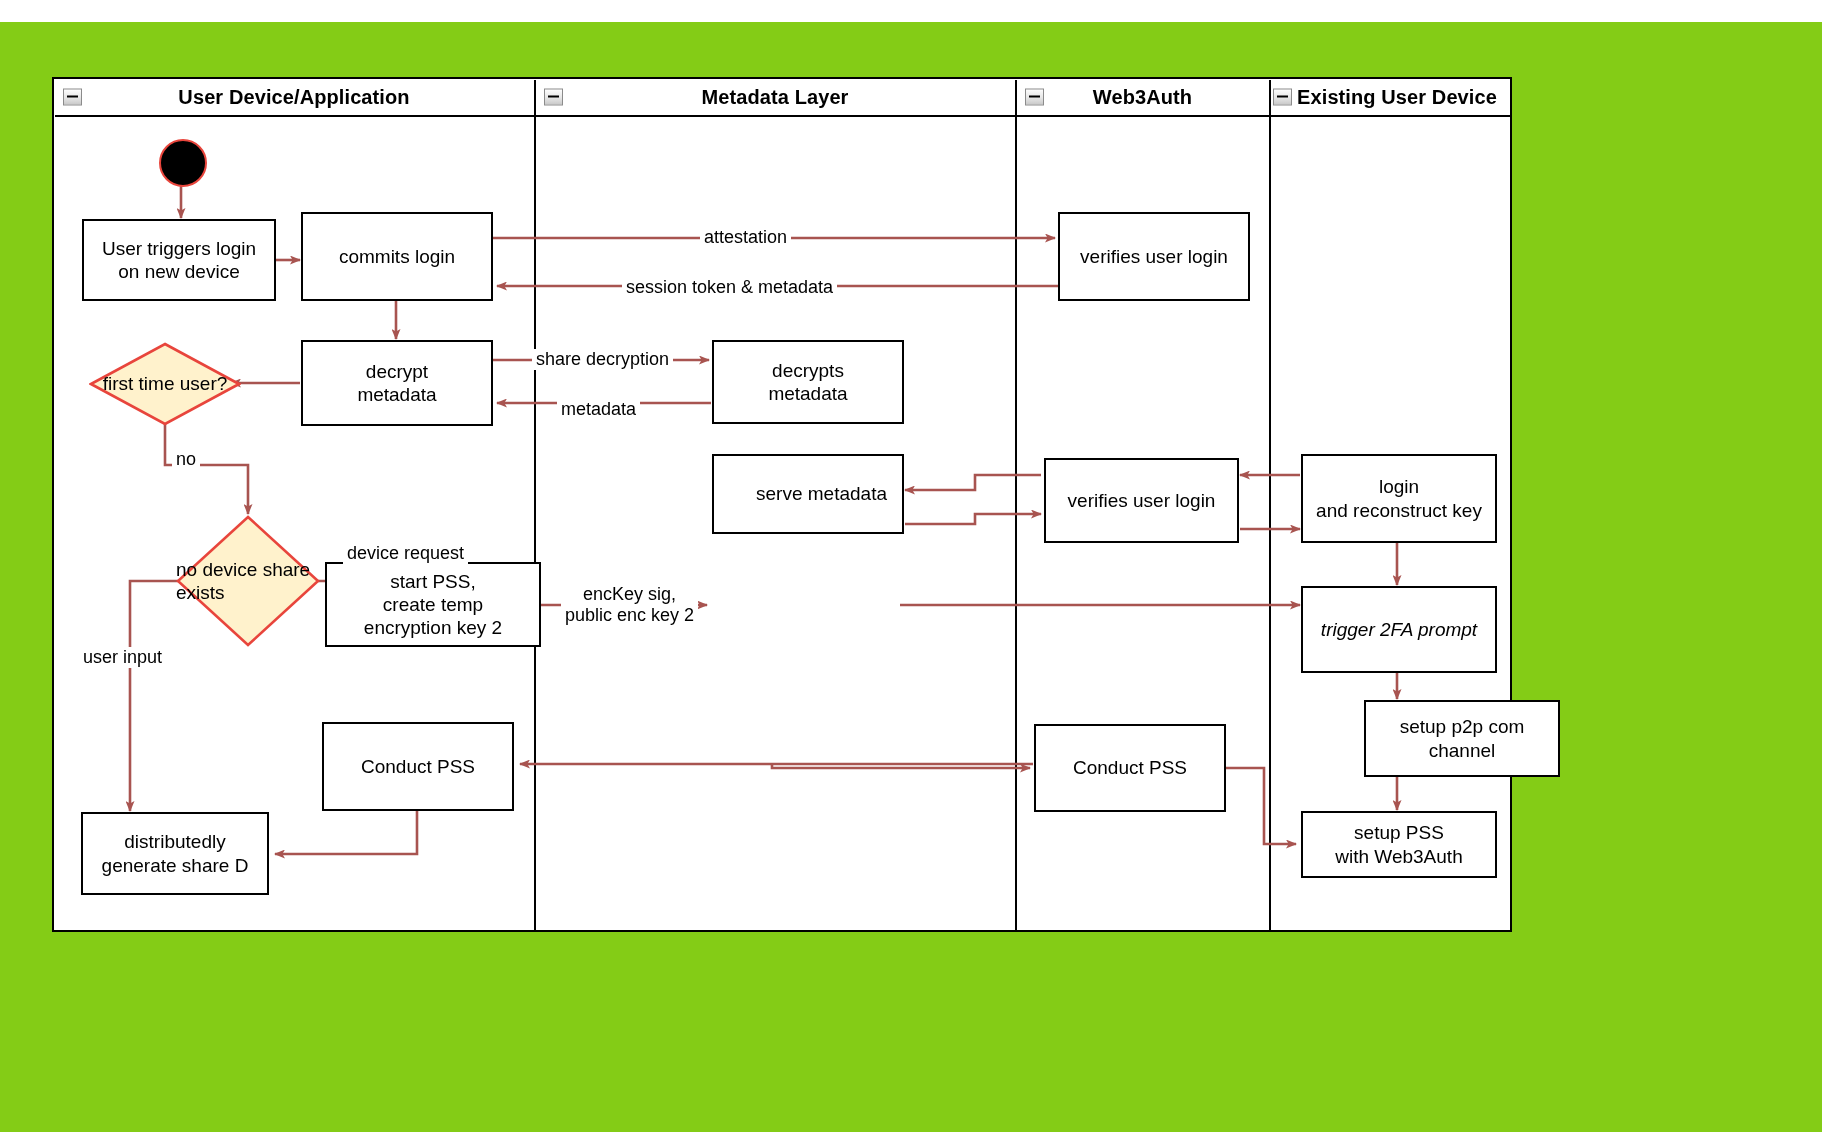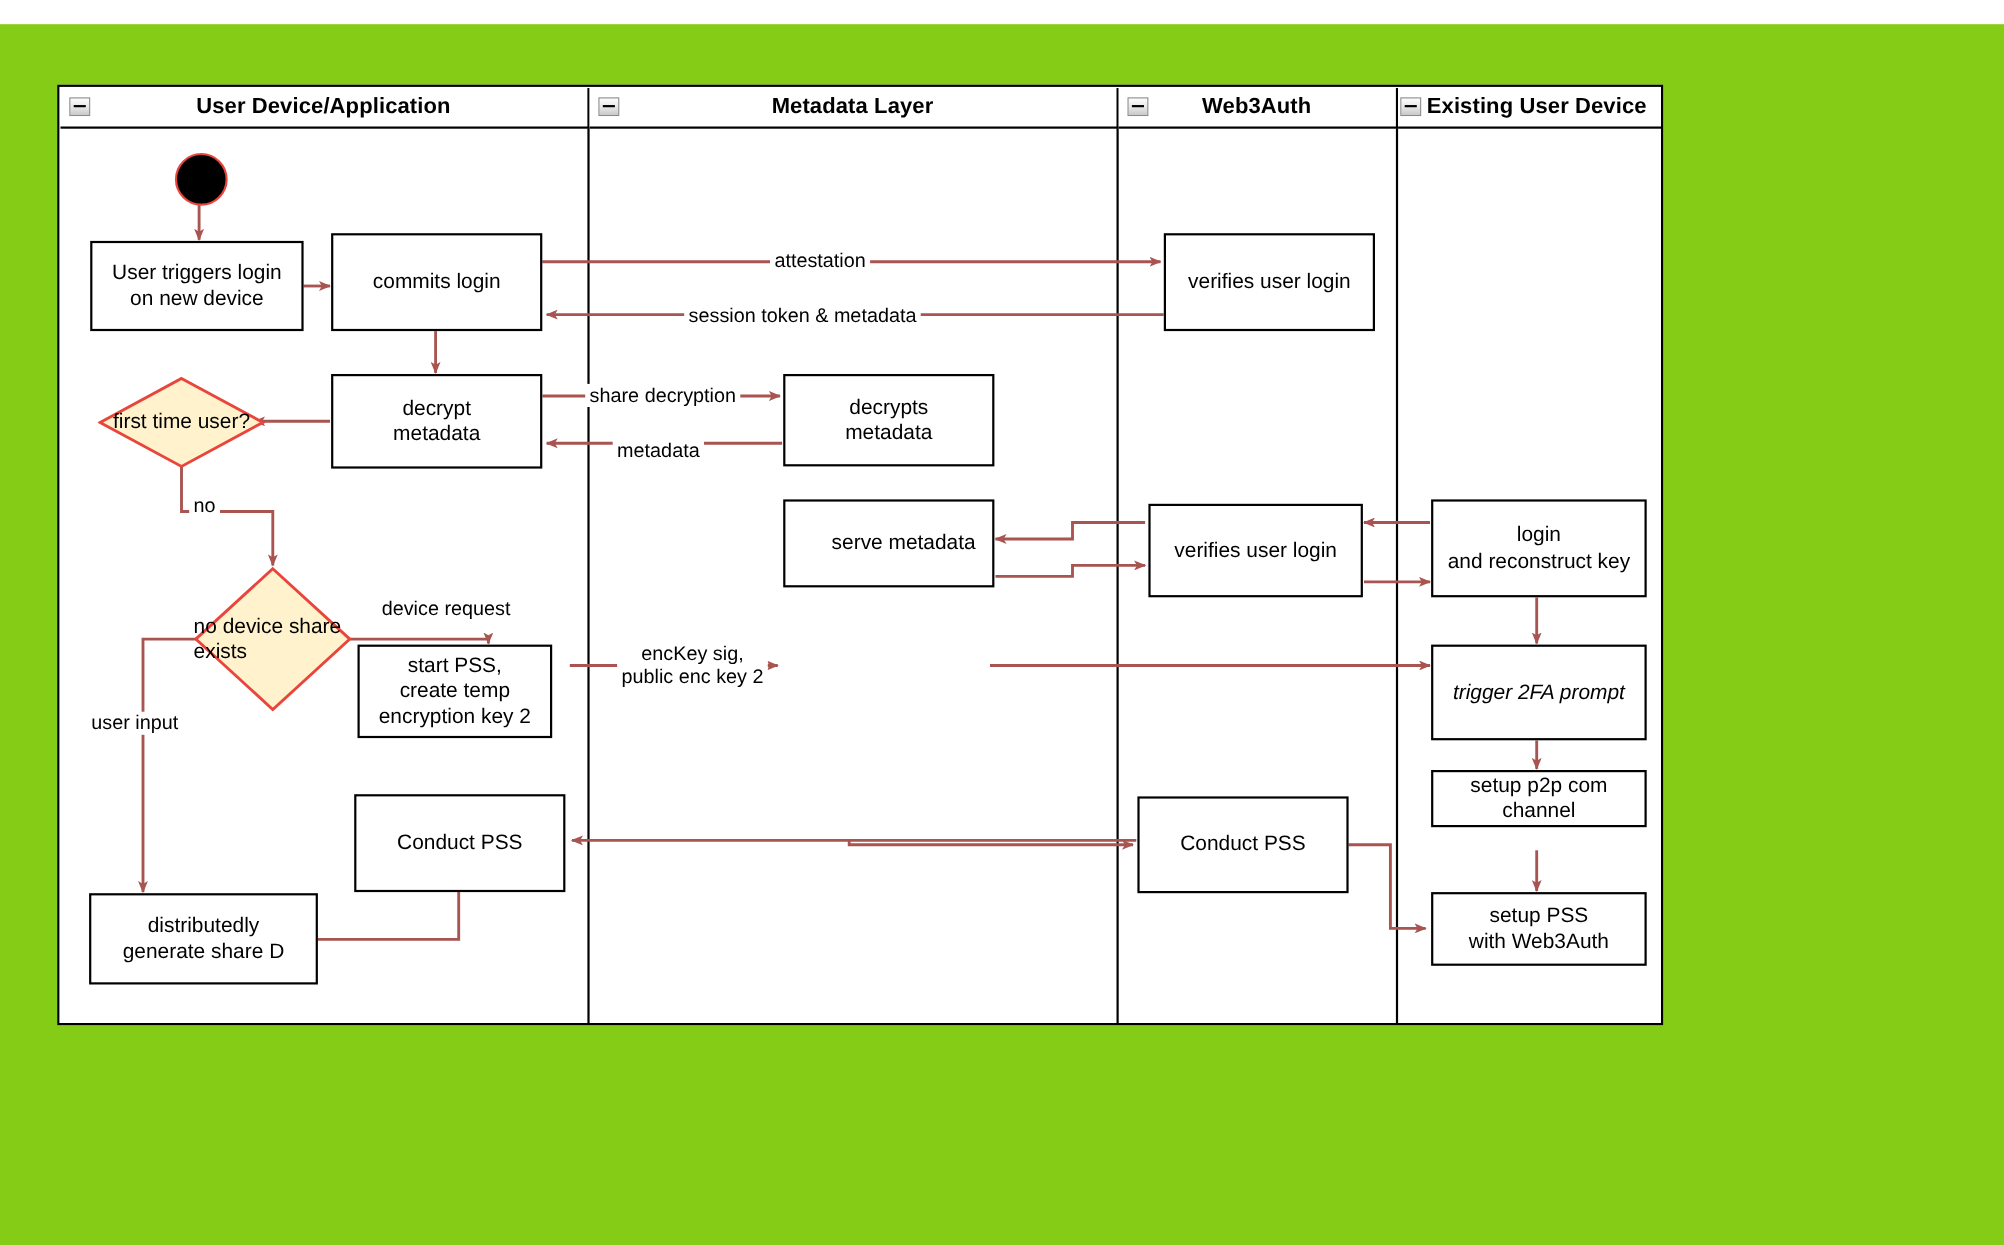--- a/index.html
+++ b/index.html
@@ -166,33 +166,33 @@
       <polygon points="72,2 142,66 72,130 2,66" fill="#fff2cc" stroke="#e8453c" stroke-width="2.6"></polygon>
     </svg>
     <div class="dtext">
       <span>
         <span>no device</span>
         <span>share exists</span>
       </span>
     </div>
   </div>
 
-  <div class="node" style="left:325px;top:564px;width:177px;height:85px;">
+  <div class="node" style="left:325px;top:540px;width:216px;height:85px;">
     <span>
       <span>start PSS,</span>
       <span>create temp</span>
       <span>encryption key 2</span>
     </span>
   </div>
 
   <div class="node" style="left:322px;top:700px;width:192px;height:89px;">
     <span>Conduct PSS</span>
   </div>
 
-  <div class="node" style="left:81px;top:790px;width:208px;height:83px;">
+  <div class="node" style="left:81px;top:790px;width:188px;height:83px;">
     <span>
       <span>distributedly</span>
       <span>generate share D</span>
     </span>
   </div>
 
   <div class="node" style="left:712px;top:318px;width:192px;height:84px;">
     <span>
       <span>decrypts</span>
       <span>metadata</span>
@@ -220,21 +220,21 @@
     <span>
       <span>login</span>
       <span>and reconstruct key</span>
     </span>
   </div>
 
   <div class="node" style="left:1301px;top:564px;width:196px;height:87px;font-style:italic;">
     <span>trigger 2FA prompt</span>
   </div>
 
-  <div class="node" style="left:1301px;top:678px;width:196px;height:52px;">
+  <div class="node" style="left:1364px;top:678px;width:196px;height:77px;">
     <span>
       <span>setup p2p com</span>
       <span>channel</span>
     </span>
   </div>
 
   <div class="node" style="left:1301px;top:789px;width:196px;height:67px;text-align:center;">
     <span>
       <span>setup PSS</span>
       <span>with Web3Auth</span>

